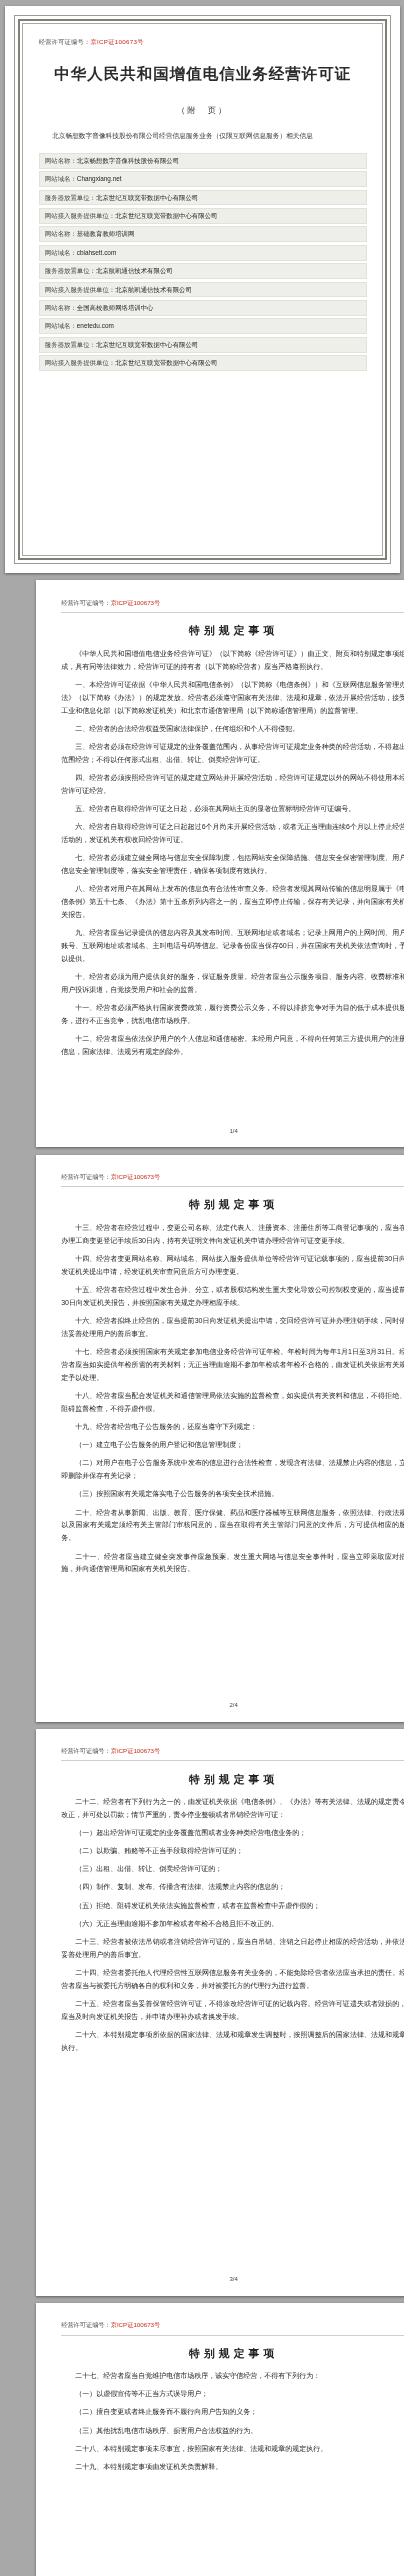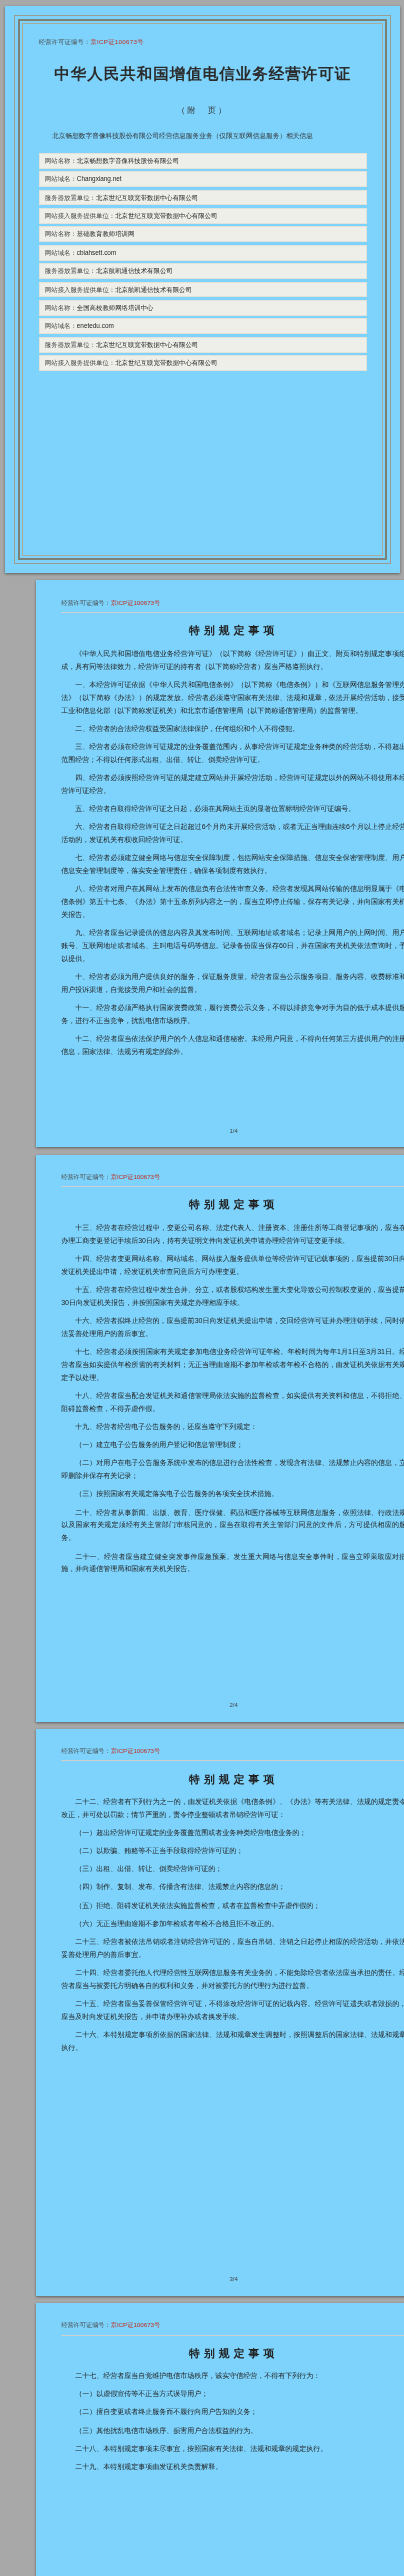--- a/index.html
+++ b/index.html
@@ -12,21 +12,21 @@
   .canvas {
     width: 405px;
     padding: 6.2px 5.2px;
     display: flex;
     flex-direction: column;
     gap: 7.2px;
   }
   .page {
     width: 395px;
     height: 567px;
-    background: #7dd3fc;
+    background: #ffffff;
     position: relative;
     box-shadow: 0 0.5px 2.6px rgba(0,0,0,0.45);
     overflow: hidden;
   }
 
   
   .frame {
     position: absolute;
     inset: 9.3px;
     border: 0.5px solid #9a9c90;

